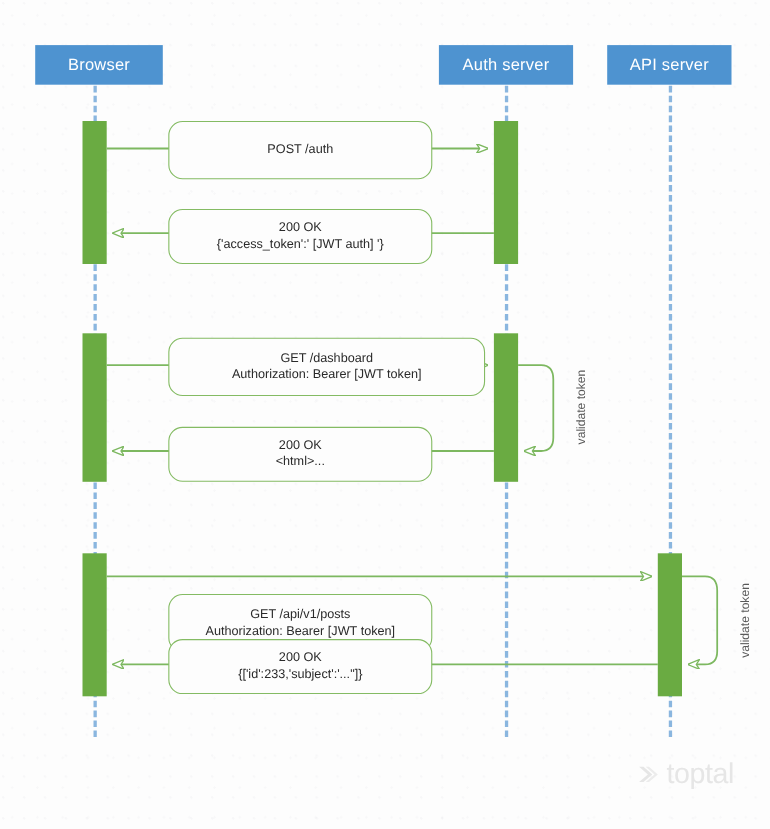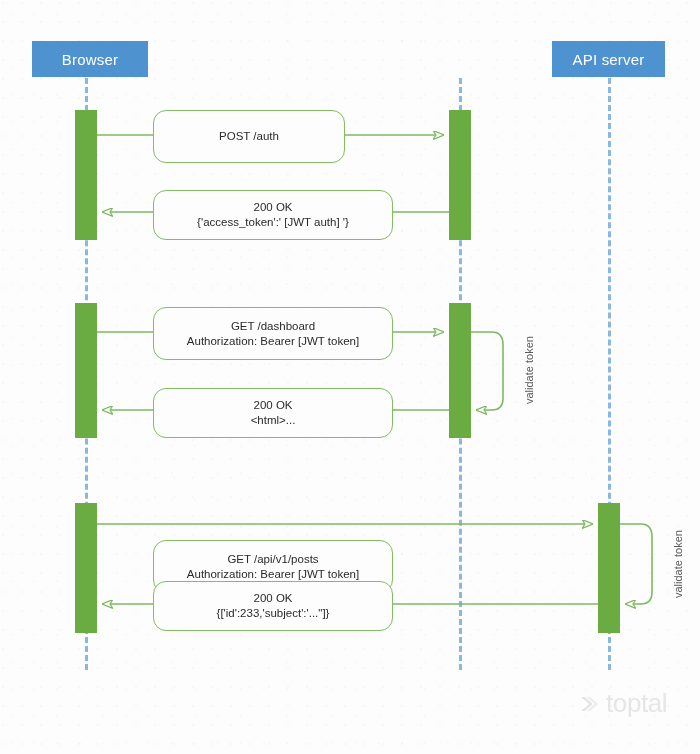--- a/index.html
+++ b/index.html
@@ -109,20 +109,23 @@
 
 <div id="diagram">
 
   <div class="lifeline" style="left:85px; top:78px; height:592px;"></div>
   <div class="lifeline" style="left:459px; top:78px; height:592px;"></div>
   <div class="lifeline" style="left:608px; top:78px; height:592px;"></div>
 
   <div class="actor-box" style="left:32px; top:41px; width:116px;">
     <span>Browser</span>
   </div>
+  <div class="actor-box" style="left:399px; top:41px; width:122px;">
+    <span>Auth server</span>
+  </div>
   <div class="actor-box" style="left:552px; top:41px; width:113px;">
     <span>API server</span>
   </div>
 
   <div class="activation" style="left:75px; top:110px; height:130px;"></div>
   <div class="activation" style="left:75px; top:303px; height:135px;"></div>
   <div class="activation" style="left:75px; top:503px; height:130px;"></div>
 
   <div class="activation" style="left:449px; top:110px; height:130px;"></div>
   <div class="activation" style="left:449px; top:303px; height:135px;"></div>
@@ -151,30 +154,30 @@
       <path d="M97,524 L592,524" marker-end="url(#ah-right)"></path>
 
       <path d="M598,604 L103,604" marker-end="url(#ah-left)"></path>
 
       <path d="M471,332 L492,332 Q503,332 503,345 L503,398 Q503,410 492,410 L477,410" marker-end="url(#ah-left)"></path>
 
       <path d="M620,524 L641,524 Q652,524 652,537 L652,592 Q652,604 641,604 L626,604" marker-end="url(#ah-left)"></path>
     </g>
   </svg>
 
-  <div class="msg-box" style="left:153px; top:110px; width:192px; height:53px;">
+  <div class="msg-box" style="left:153px; top:110px; width:240px; height:53px;">
     <span class="msg-line">POST /auth</span>
   </div>
 
   <div class="msg-box" style="left:153px; top:190px; width:240px; height:50px;">
     <span class="msg-line">200 OK</span>
     <span class="msg-line">{'access_token':' [JWT auth] '}</span>
   </div>
 
-  <div class="msg-box" style="left:153px; top:307px; width:240px; height:53px;">
+  <div class="msg-box" style="left:153px; top:307px; width:288px; height:53px;">
     <span class="msg-line">GET /dashboard</span>
     <span class="msg-line">Authorization: Bearer [JWT token]</span>
   </div>
 
   <div class="msg-box" style="left:153px; top:388px; width:240px; height:50px;">
     <span class="msg-line">200 OK</span>
     <span class="msg-line">&lt;html&gt;...</span>
   </div>
 
   <div class="msg-box" style="left:153px; top:500px; width:240px; height:53px;margin-top:40px;">

